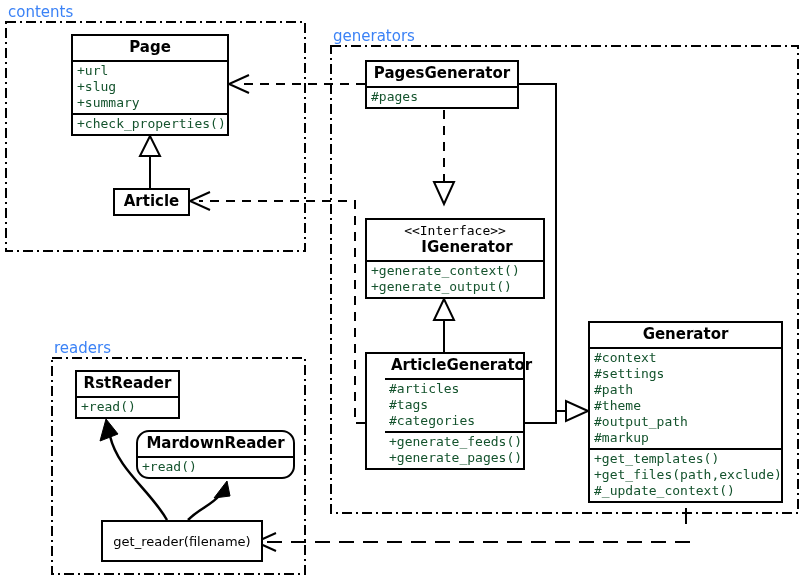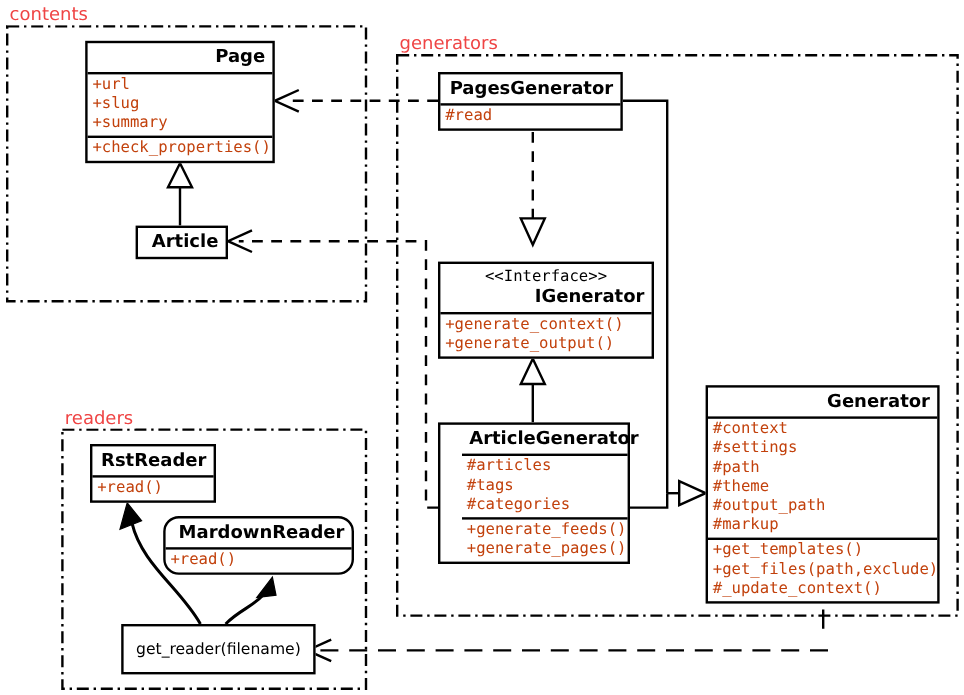--- a/index.html
+++ b/index.html
@@ -26,21 +26,21 @@
   }
   
   .uml-class {
     position: absolute;
     box-sizing: border-box;
     border: 2px solid #000;
     background: #ffffff;
     z-index: 5;
   }
   .uml-name {
-    text-align: right;
+    text-align: center;
     font-weight: bold;
     font-size: 15px;
     font-family: "DejaVu Sans", sans-serif;
     color: #000;
     padding: 3px 6px 4px 6px;
     line-height: 17px;
     white-space: nowrap;
   }
   .uml-stereotype {
     text-align: center;
@@ -55,21 +55,21 @@
   .uml-divider {
     border-top: 2px solid #000;
   }
   .uml-compartment {
     padding: 1px 2px 2px 4px;
   }
   .uml-member {
     font-family: "DejaVu Sans Mono", monospace;
     font-size: 13px;
     line-height: 16px;
-    color: #c2410c;
+    color: #14532d;
     white-space: nowrap;
   }
   .uml-func {
     position: absolute;
     box-sizing: border-box;
     border: 2px solid #000;
     background: #ffffff;
     z-index: 5;
     display: flex;
     align-items: center;
@@ -79,21 +79,21 @@
     font-family: "DejaVu Sans", sans-serif;
     font-size: 13px;
     color: #000;
     white-space: nowrap;
   }
   
   .pkg-label {
     position: absolute;
     font-family: "DejaVu Sans", sans-serif;
     font-size: 15px;
-    color: #ef4444;
+    color: #3b82f6;
     background: #ffffff;
     z-index: 6;
     white-space: nowrap;
     padding: 0 2px;
   }
 </style>
 </head>
 <body>
 
 <div id="canvas">
@@ -186,21 +186,21 @@
     </div>
   </div>
 
   <div class="uml-class" style="left:113px; top:188px; width:77px;">
     <div class="uml-name">Article</div>
   </div>
 
   <div class="uml-class" style="left:365px; top:60px; width:154px;">
     <div class="uml-name">PagesGenerator</div>
     <div class="uml-compartment uml-divider">
-      <div class="uml-member">#read</div>
+      <div class="uml-member">#pages</div>
     </div>
   </div>
 
   <div class="uml-class" style="left:365px; top:218px; width:180px;">
     <div>
       <div class="uml-stereotype">&lt;&lt;Interface&gt;&gt;</div>
       <div class="uml-name" style="padding-top:0;margin-left:24px;">IGenerator</div>
     </div>
     <div class="uml-compartment uml-divider">
       <div class="uml-member">+generate_context()</div>

